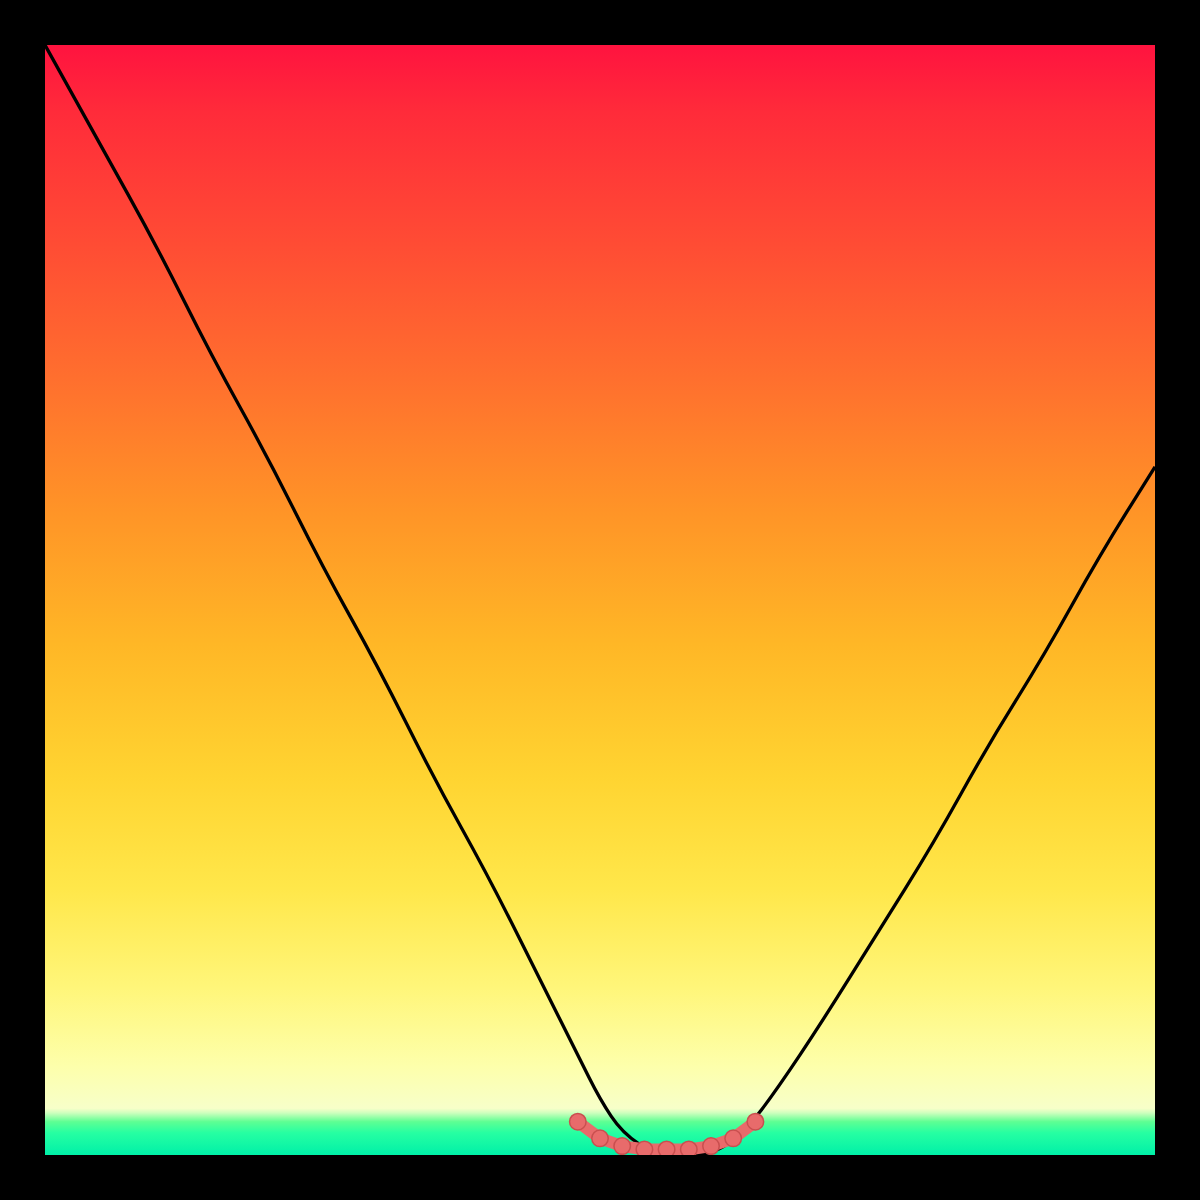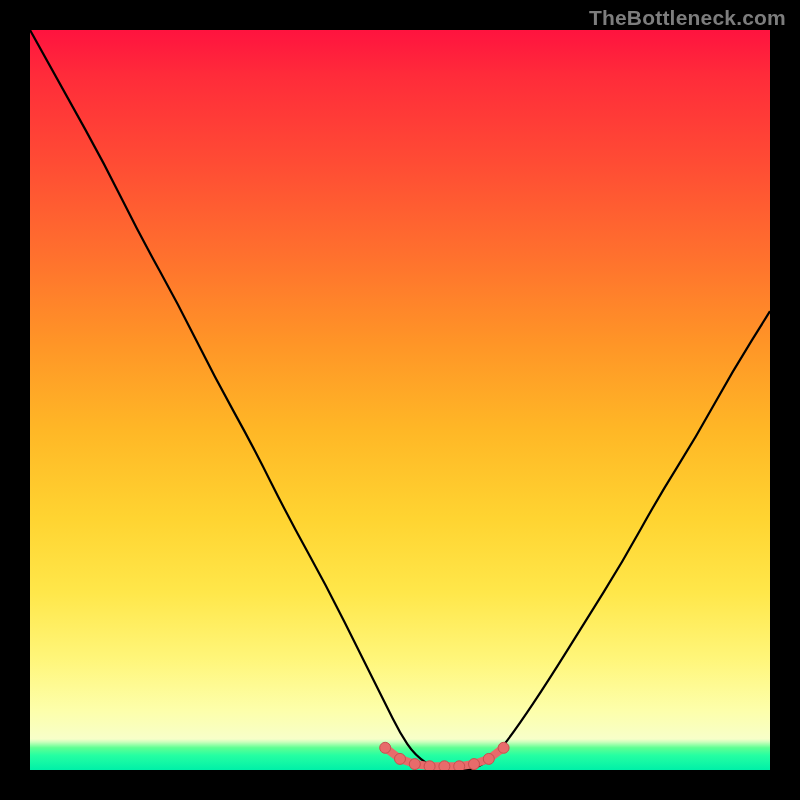--- a/index.html
+++ b/index.html
@@ -58,21 +58,20 @@
     top: 0;
     width: 740px;
     height: 740px;
     pointer-events: none;
   }
 </style>
 </head>
 <body>
 
 <div class="frame">
-  <div class="watermark">TheBottleneck.com</div>
   <div class="plot">
     <svg class="curve" viewBox="0 0 740 740" preserveAspectRatio="none">
       <path id="curve-path" fill="none" stroke="#000000" stroke-width="2.2" d="M 0.00 0.00 Q 37.00 66.60 55.50 99.90 Q 74.00 133.20 92.50 170.20 Q 111.00 207.20 129.50 240.50 Q 148.00 273.80 166.50 310.80 Q 185.00 347.80 203.50 381.10 Q 222.00 414.40 240.50 451.40 Q 259.00 488.40 277.50 521.70 Q 296.00 555.00 314.50 592.00 Q 333.00 629.00 344.10 651.20 Q 355.20 673.40 362.60 688.20 Q 370.00 703.00 377.40 714.10 Q 384.80 725.20 395.90 732.60 Q 407.00 740.00 414.40 740.00 Q 421.80 740.00 432.90 740.00 Q 444.00 740.00 455.10 732.60 Q 466.20 725.20 477.30 710.40 Q 488.40 695.60 503.20 673.40 Q 518.00 651.20 536.50 621.60 Q 555.00 592.00 573.50 562.40 Q 592.00 532.80 610.50 499.50 Q 629.00 466.20 647.50 436.60 Q 666.00 407.00 684.50 373.70 Q 703.00 340.40 721.50 310.80 T 740.00 281.20"></path>
       <g id="marker-group">
           <path d="M 355.20 717.80 L 370.00 728.90 L 384.80 734.08 L 399.60 736.30 L 414.40 736.30 L 429.20 736.30 L 444.00 734.08 L 458.80 728.90 L 473.60 717.80" fill="none" stroke="#e86b6b" stroke-width="8" stroke-linecap="round" stroke-linejoin="round"></path>
           <circle cx="355.20" cy="717.80" r="5.5" fill="#e86b6b" stroke="#c94f4f" stroke-width="1"></circle>
           <circle cx="370.00" cy="728.90" r="5.5" fill="#e86b6b" stroke="#c94f4f" stroke-width="1"></circle>
           <circle cx="384.80" cy="734.08" r="5.5" fill="#e86b6b" stroke="#c94f4f" stroke-width="1"></circle>
           <circle cx="399.60" cy="736.30" r="5.5" fill="#e86b6b" stroke="#c94f4f" stroke-width="1"></circle>
           <circle cx="414.40" cy="736.30" r="5.5" fill="#e86b6b" stroke="#c94f4f" stroke-width="1"></circle>

